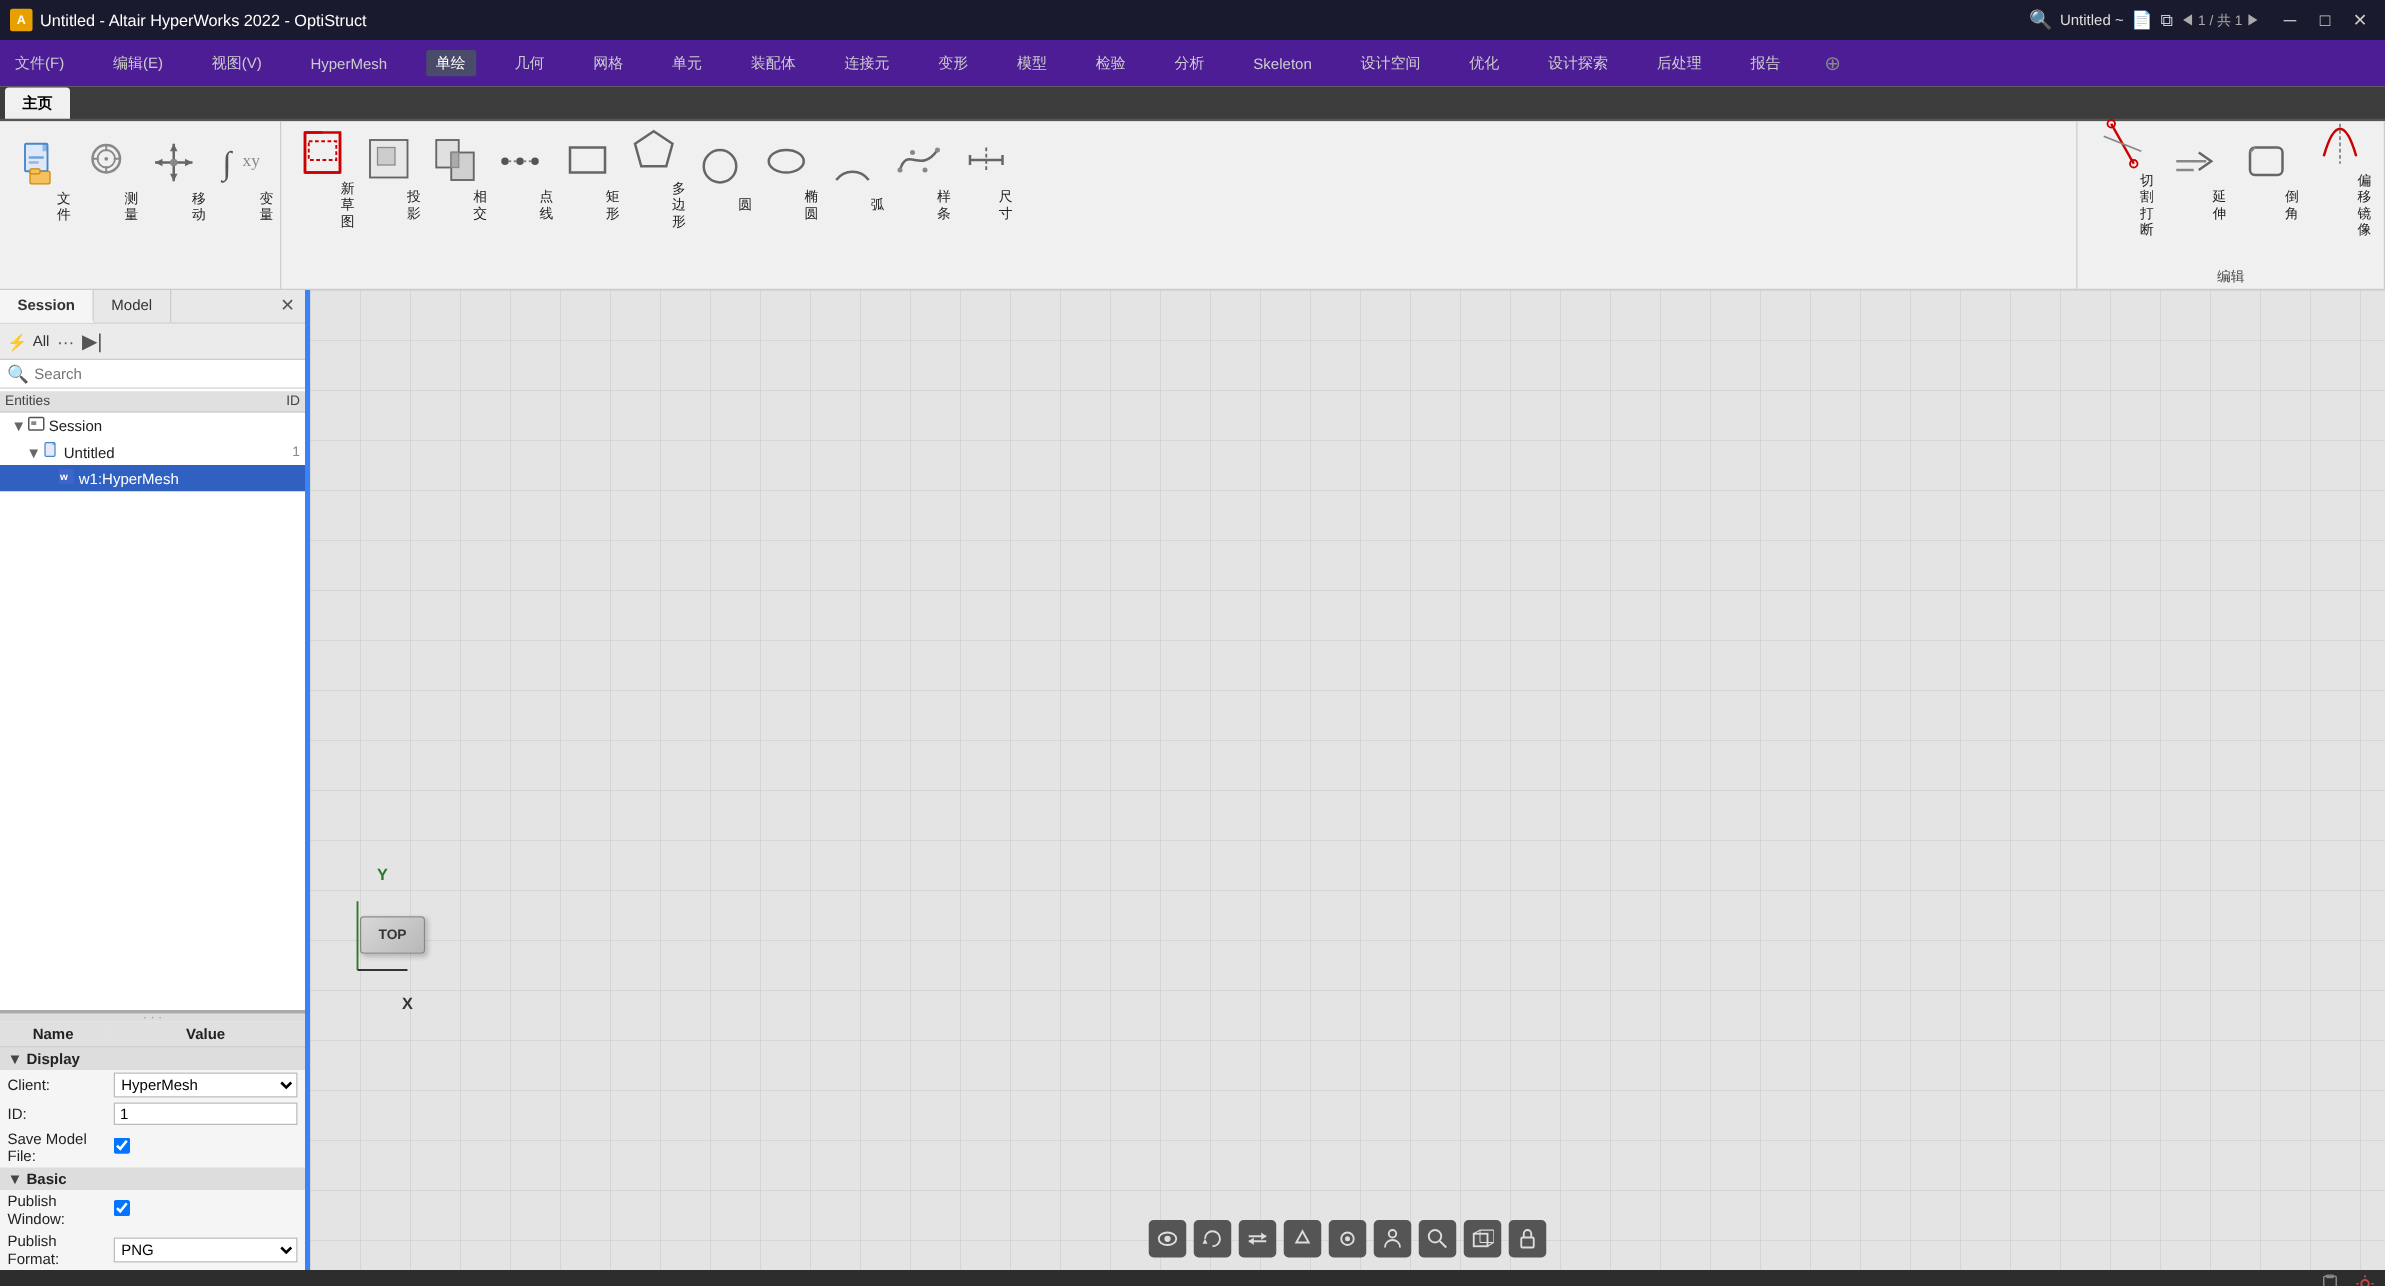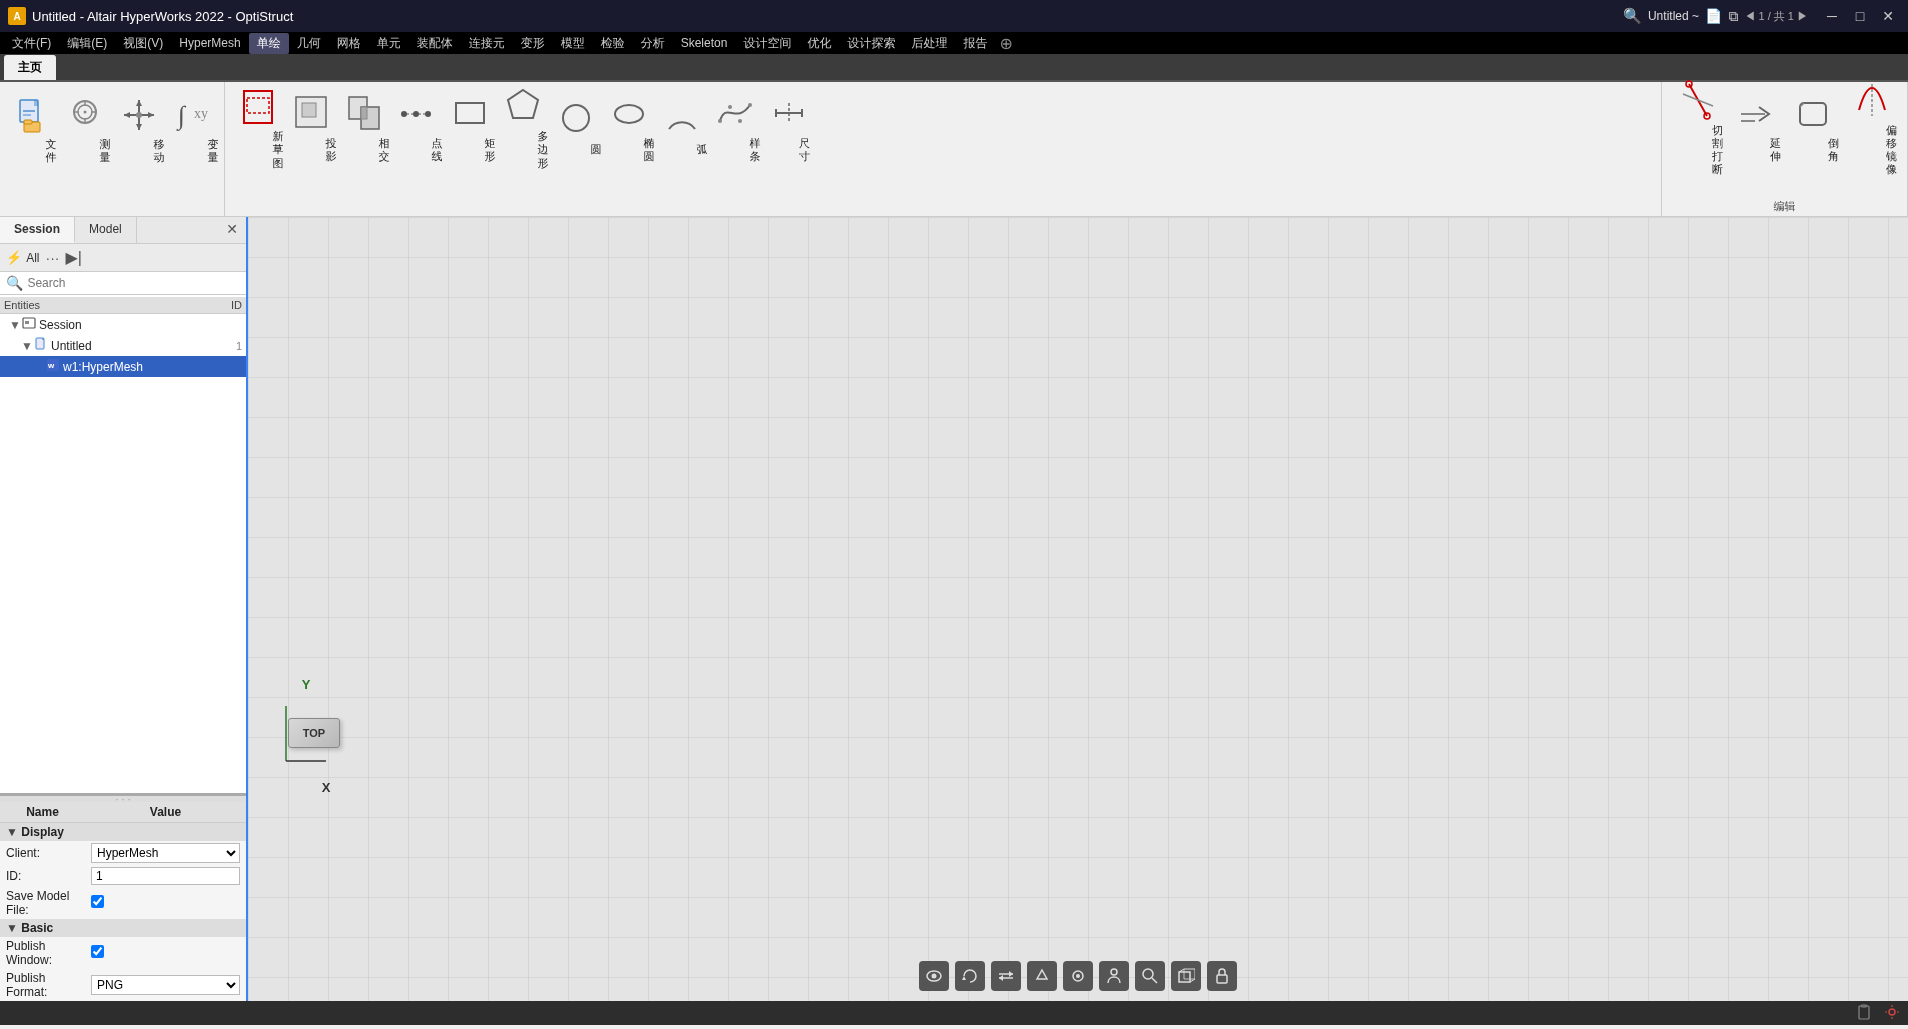--- a/index.html
+++ b/index.html
@@ -34,27 +34,28 @@
     }
     #title-bar .title-text { flex:1; }
     #title-bar .window-controls { display:flex;gap:4px; }
     #title-bar .win-btn {
       width:24px;height:20px;border:none;background:transparent;
       color:#ccc;cursor:pointer;font-size:14px;display:flex;align-items:center;justify-content:center;
     }
 
     
     #menu-bar {
-      height: 22px;
-      background: #000000;
+      height: 37px;
+      background: #4c1d95;
       display: flex;
       align-items: center;
       padding: 0 4px;
       color: #cccccc;
       font-size: 12px;
+      gap: 23px;
     }
     #menu-bar .menu-item {
       padding: 2px 8px;
       cursor: pointer;
       white-space: nowrap;
     }
 
     
     #tab-bar {
       height: 28px;
@@ -145,21 +146,21 @@
       display: flex;
       height: calc(1029px - 32px - 26px - 28px - 135px - 24px);
       
     }
 
     
     #left-panel {
       width: 248px;
       min-width: 248px;
       background: #f5f5f5;
-      border-right: 2px solid #3b82f6;
+      border-right: 4px solid #3b82f6;
       display: flex;
       flex-direction: column;
       height: 100%;
       justify-content: space-between;
     }
 
     #panel-tabs {
       display: flex;
       background: #e8e8e8;
       border-bottom: 1px solid #ccc;

